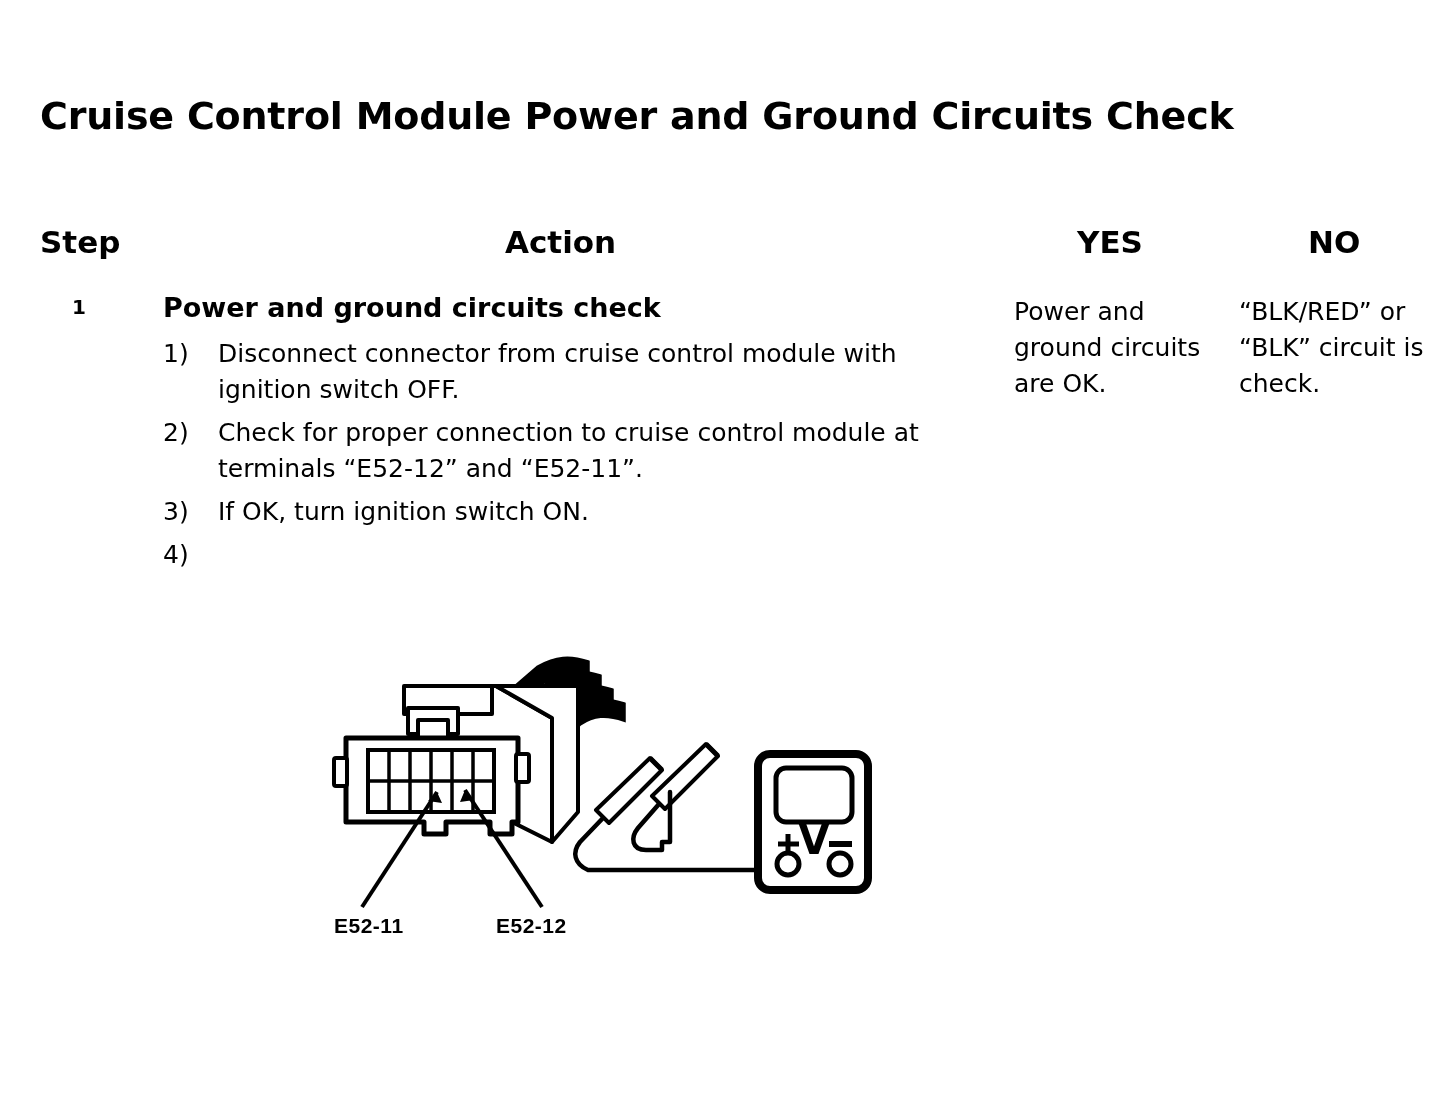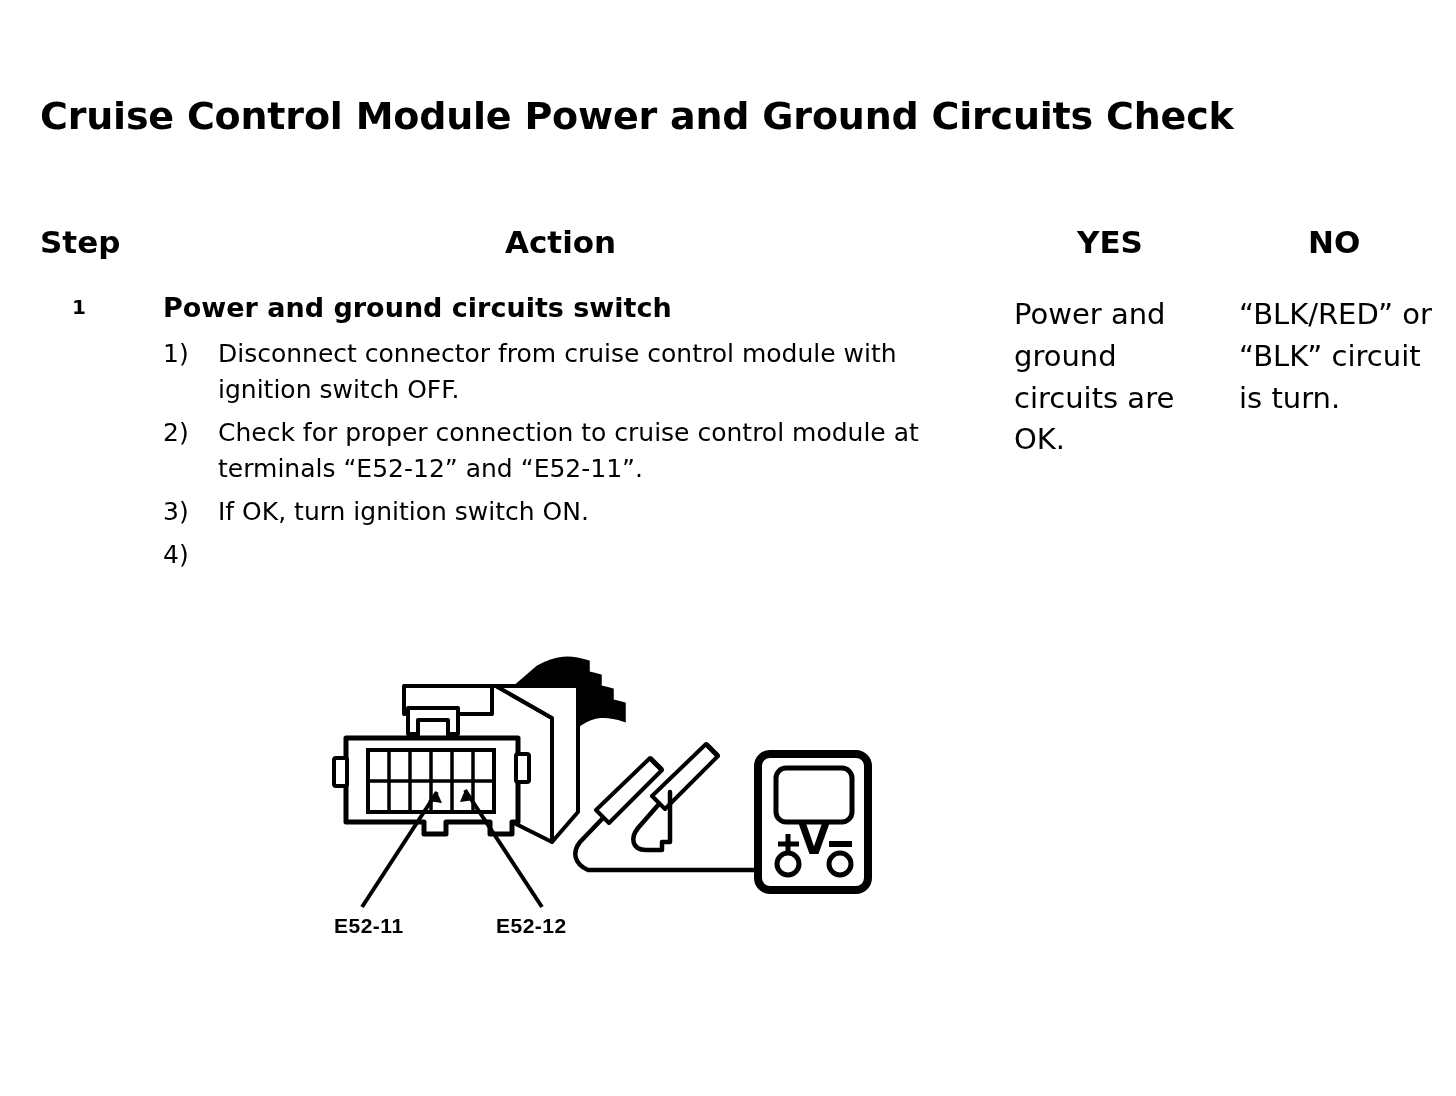--- a/index.html
+++ b/index.html
@@ -89,21 +89,21 @@
     left: 0;
     top: 0;
     width: 44px;
     font-size: 25px;
   }
 
   
   .result-col {
     position: absolute;
     top: 252px;
-    font-size: 29px;
+    font-size: 25px;
     line-height: 1.44;
   }
   #yes-col { left: 1014px; width: 200px; }
   #no-col  { left: 1239px; width: 200px; }
 
   
   #figure {
     position: absolute;
     left: 320px;
     top: 600px;
@@ -140,21 +140,21 @@
   <h1 id="doc-title">Cruise Control Module Power and Ground Circuits Check</h1>
 
   <div class="col-head" id="head-step">Step</div>
   <div class="col-head" id="head-action">Action</div>
   <div class="col-head" id="head-yes">YES</div>
   <div class="col-head" id="head-no">NO</div>
 
   <div id="step-number">1</div>
 
   <div id="action-col">
-    <div id="action-title">Power and ground circuits switch</div>
+    <div id="action-title">Power and ground circuits check</div>
 
     <ol class="steps">
       <li>
         <span class="marker">1)</span>
         <span>Disconnect connector from cruise control module with ignition switch OFF.</span>
       </li>
       <li>
         <span class="marker">2)</span>
         <span>Check for proper connection to cruise control module at terminals “E52-12” and “E52-11”.</span>
       </li>
@@ -163,21 +163,21 @@
         <span>If OK, turn ignition switch ON.</span>
       </li>
       <li>
         <span class="marker">4)</span>
       </li>
     </ol>
   </div>
 
   <div class="result-col" id="yes-col">Power and ground circuits are OK.</div>
 
-  <div class="result-col" id="no-col">“BLK/RED” or “BLK” circuit is turn.</div>
+  <div class="result-col" id="no-col">“BLK/RED” or “BLK” circuit is check.</div>
 
   <div id="figure">
 
     <svg width="580" height="340" viewBox="0 0 580 340">
 
       <g fill="none" stroke="#000" stroke-width="3.5">
         <path d="M175 62 L218 25 C236 15 250 14 268 20 L268 36 C250 30 238 31 224 40 L186 74 Z" fill="#000"></path>
         <path d="M188 76 L230 39 C248 29 262 28 280 34 L280 50 C262 44 250 45 236 54 L199 88 Z" fill="#000"></path>
         <path d="M201 90 L242 53 C260 43 274 42 292 48 L292 64 C274 58 262 59 248 68 L212 102 Z" fill="#000"></path>
         <path d="M214 104 L254 67 C272 57 286 56 304 62 L304 78 C286 72 274 73 260 82 L225 116 Z" fill="#000"></path>

